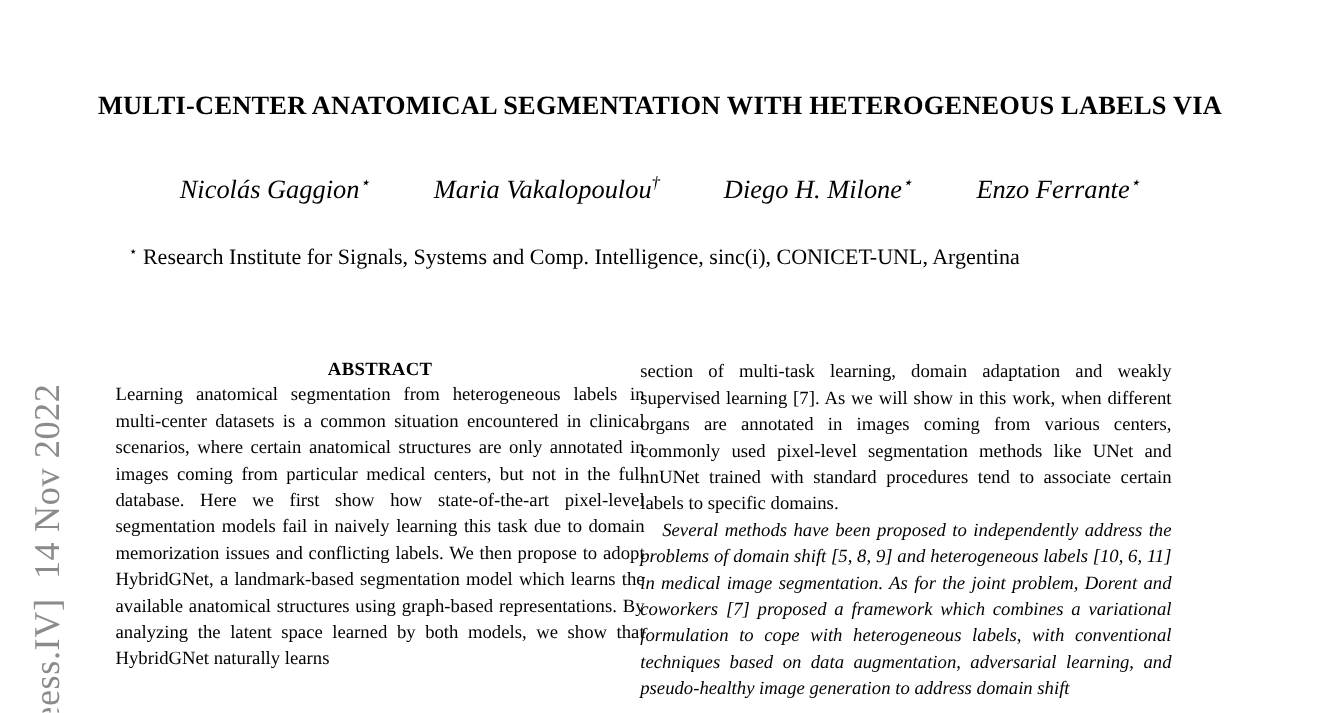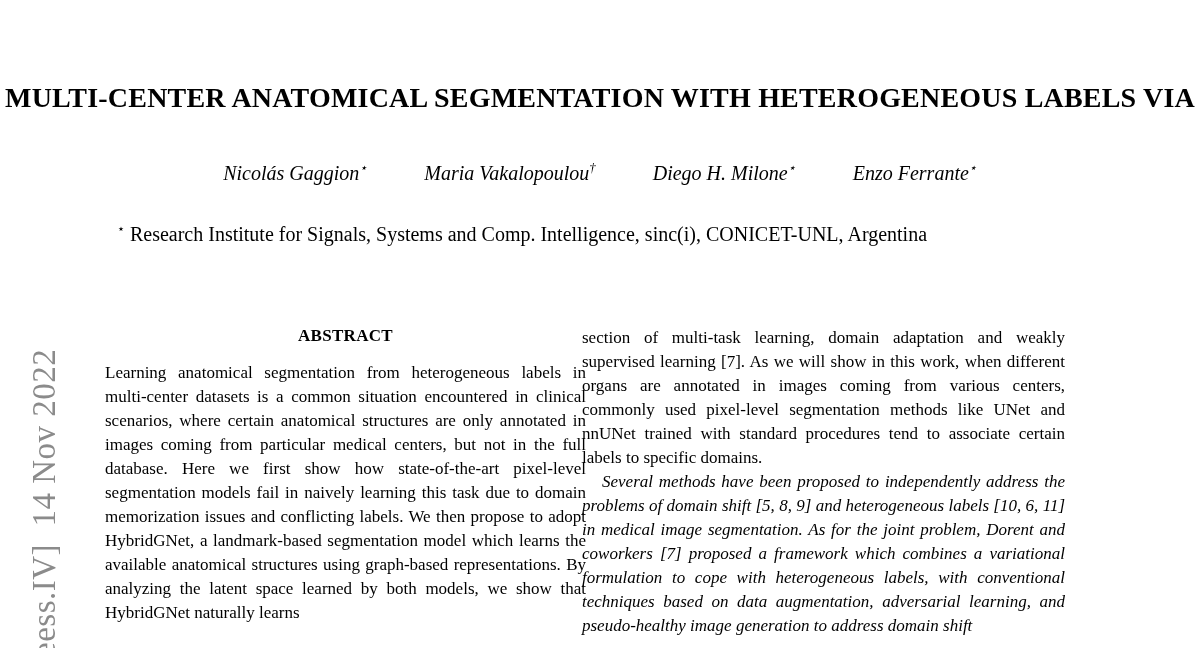--- a/index.html
+++ b/index.html
@@ -25,32 +25,32 @@
     white-space: pre;
     letter-spacing: 0.5px;
   }
   .title-block {
     position: absolute;
     top: 84px;
     left: 0;
     width: 1200px;
     text-align: center;
     font-weight: bold;
-    font-size: 28px;
+    font-size: 24px;
     line-height: 27px;
     letter-spacing: 0.2px;
   }
   .authors-row {
     position: absolute;
     top: 160px;
     left: 0;
     width: 1200px;
     text-align: center;
     font-style: italic;
-    font-size: 20px;
+    font-size: 24px;
     line-height: 27px;
   }
   .author { display: inline-block; margin: 0 26px; white-space: nowrap; }
   sup { font-size: 64%; vertical-align: super; line-height: 0; }
   .affiliations-block {
     position: absolute;
     top: 221px;
     left: 0;
     width: 1044px;
     text-align: center;
@@ -64,21 +64,21 @@
     line-height: 24px;
     text-align: justify;
   }
   .col-left  { left: 105px; width: 481px; }
   .col-right { left: 582px; width: 483px; }
   .abstract-heading {
     text-align: center;
     font-weight: bold;
     font-size: 17px;
     line-height: 20px;
-    margin-bottom: 15px;
+    margin-bottom: 1px;
     letter-spacing: 0.3px;
   }
   .para { margin: 0; }
   .para.indented { text-indent: 20px; font-style: italic; }
 </style>
 </head>
 <body>
 
 <div class="page">
 

